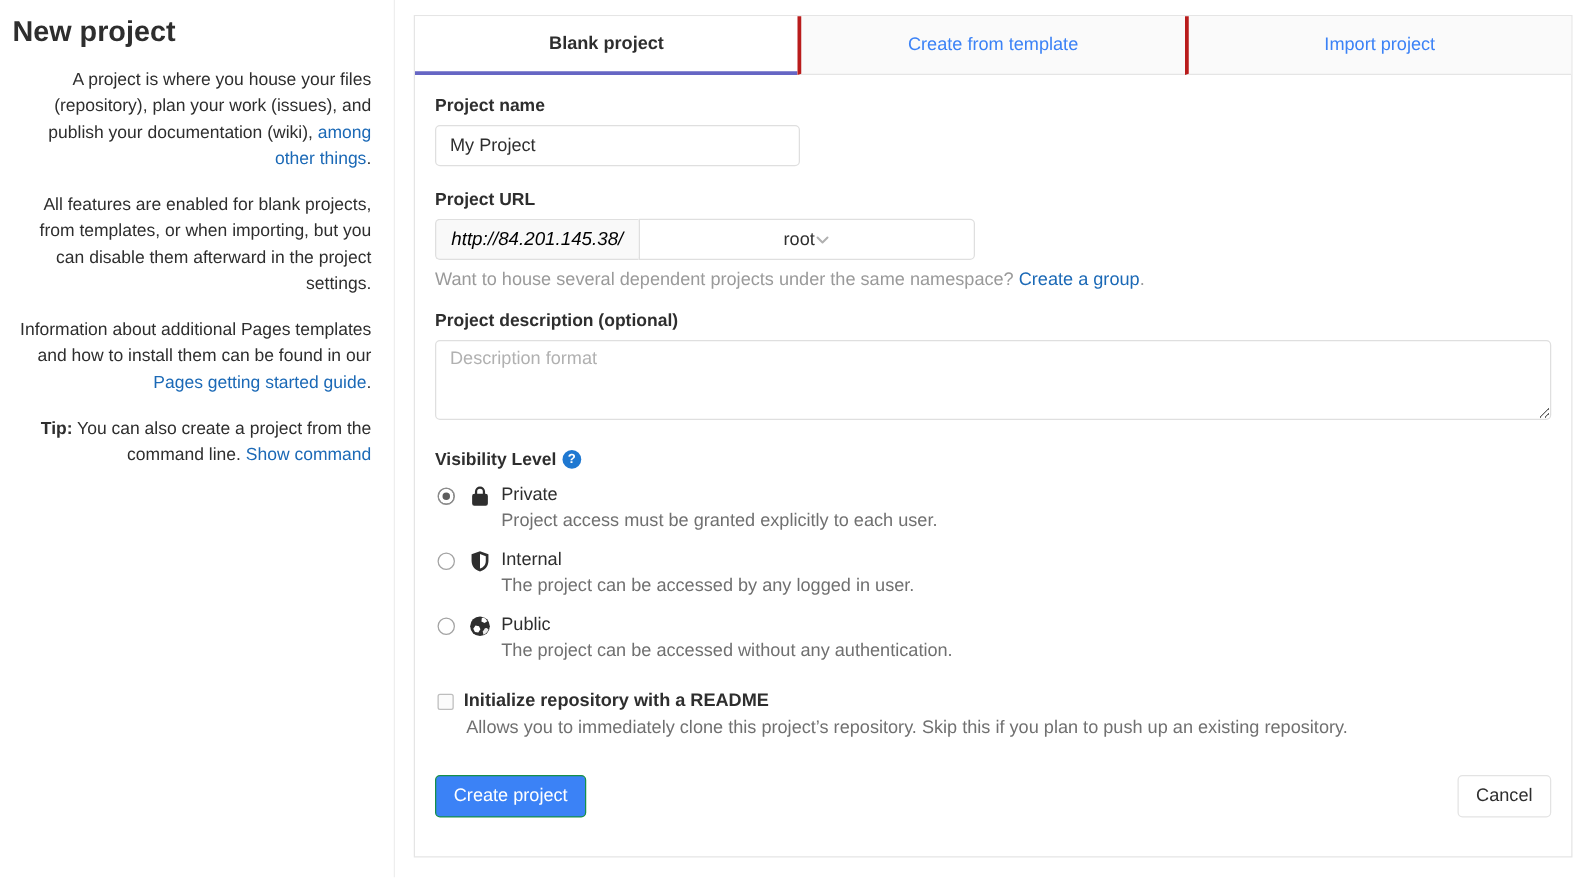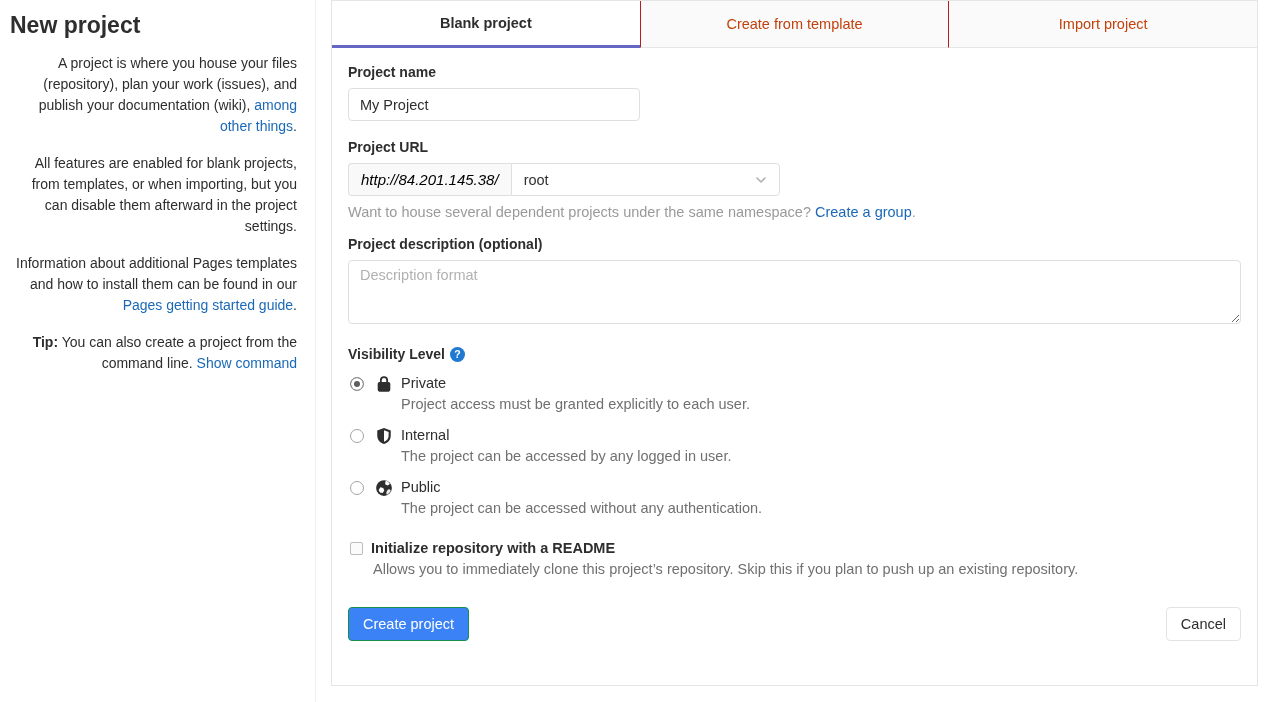--- a/index.html
+++ b/index.html
@@ -9,47 +9,47 @@
 
   
   .sidebar { width:316px; min-height:702px; border-right:1px solid #eeeeee;
     padding:10px 18px 10px 10px; flex-shrink:0; }
   .sidebar h1 { font-size:23px; font-weight:700; margin:2px 0 14px 0; letter-spacing:0; }
   .sidebar p { font-size:14px; line-height:21px; margin-bottom:16px;text-align:right; }
   a.link { color:#1b69b6; text-decoration:none; cursor:pointer; }
   .tip-label { font-weight:700; }
 
   
-  .panel { flex:1; margin:0 15px 16px 15px; border:1px solid #e5e5e5;
+  .panel { flex:1; margin:12px 15px 16px 15px; border:1px solid #e5e5e5;
     background:#fff; display:flex; flex-direction:column; }
   .tabs { display:flex; height:47px; }
   .tab { flex:1; display:flex; align-items:center; justify-content:center;
-    background:#fafafa; color:#c2410c; font-size:14.5px; cursor:pointer;
-    border-left:1px solid #b91c1c; border-bottom:1px solid #e5e5e5; }
+    background:#fafafa; color:#3b82f6; font-size:14.5px; cursor:pointer;
+    border-left:3px solid #b91c1c; border-bottom:1px solid #e5e5e5; }
   .tab:first-child { border-left:none; }
   .tab.active { background:#fff; color:#2e2e2e; font-weight:700;
     border-bottom:3px solid #6666c4; }
 
   .form-body { padding:16px; }
   .field-label { font-size:14px; font-weight:700; margin-bottom:8px; display:flex; align-items:center; gap:5px; }
   input[type=text], textarea { font-family:"Liberation Sans", sans-serif;
     font-size:14.5px; color:#2e2e2e; border:1px solid #dfdfdf; border-radius:4px;
     padding:6px 11px; outline:none; background:#fff; }
   input[type=text] { height:33px; }
   .name-input { width:292px; }
 
   .url-slug-row { display:flex; gap:16px; margin-top:18px; }
   .url-col { width:432px; flex-shrink:0; }
   .slug-col { flex:1; }
   .input-group { display:flex; width:432px; }
   .addon { background:#f9f9f9; border:1px solid #dfdfdf; border-right:none;
     border-radius:4px 0 0 4px; padding:6px 12px; font-size:15px; color:#000000;
     display:flex; align-items:center; white-space:nowrap; height:33px;font-style:italic; }
   .ns-select { flex:1; border:1px solid #dfdfdf; border-radius:0 4px 4px 0;
-    display:flex; align-items:center; justify-content:space-between;
+    display:flex; align-items:center; justify-content:center;
     padding:6px 12px; font-size:14.5px; color:#2e2e2e; height:33px; cursor:pointer; background:#fff; }
   .chev { width:12px; height:12px; flex-shrink:0; }
   .slug-input { width:100%; }
 
   .help-text { font-size:14.5px; color:#9a9a9a; margin-top:8px; }
 
   .desc-block { margin-top:16px; }
   .desc-textarea { width:100%; height:64px; resize:vertical; color:#000000; }
   .desc-textarea::placeholder { color:#b1b1b1; opacity:1; }
 

